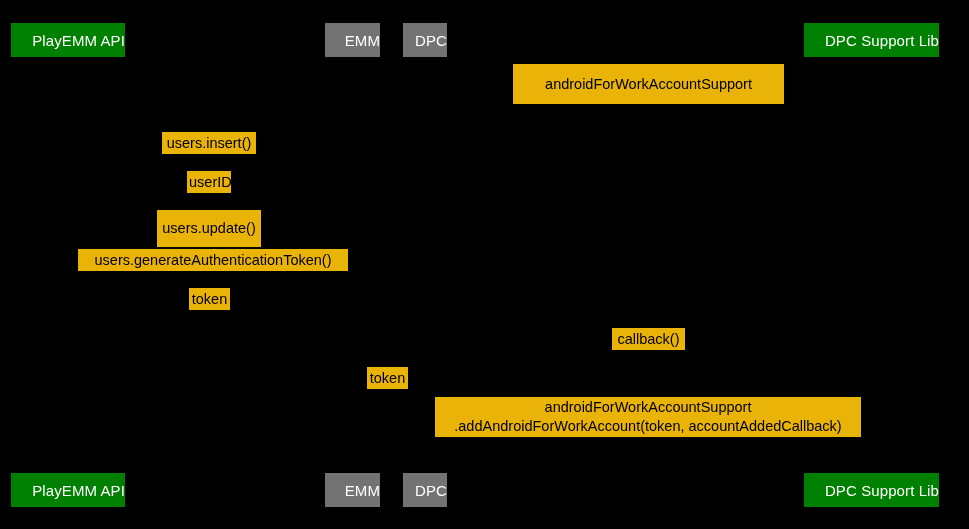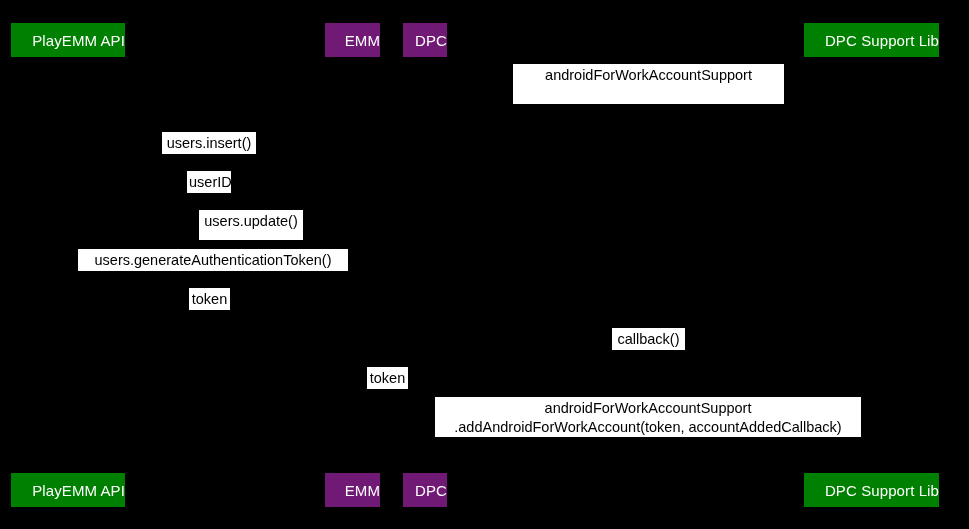--- a/index.html
+++ b/index.html
@@ -24,36 +24,36 @@
     display: flex;
     align-items: center;
     justify-content: flex-end;
     color: #ffffff;
     font-size: 15px;
     line-height: 1;
     letter-spacing: 0.1px;
     white-space: nowrap;
   }
   .participant.green { background: #008000; }
-  .participant.blue  { background: #701a75; }
+  .participant.blue  { background: #737373; }
 
   .msg-label {
     position: absolute;
     box-sizing: border-box;
-    background: #ffffff;
+    background: #eab308;
     color: #000000;
     font-size: 14.5px;
     line-height: 19px;
     text-align: center;
     white-space: pre;
     padding: 2px 2px;
     display: flex;
     flex-direction: column;
     align-items: center;
-    justify-content: space-between;
+    justify-content: center;
   }
   .msg-label .line {
     display: block;
     width: 100%;
     text-align: center;
   }
   .lifeline {
     position: absolute;
     width: 1px;
     background: #000000;
@@ -80,21 +80,21 @@
         <span>DPC</span>
       </div>
       <div class="participant green" style="left: 804px; top: 23px; width: 135px; height: 34px;">
         <span>DPC Support Lib</span>
       </div>
     </div>
   <div id="messages-layer">
       <div class="msg-label" style="left: 513px; top: 64px; width: 271px; height: 40px;"><span class="line">androidForWorkAccountSupport</span></div>
       <div class="msg-label" style="left: 162px; top: 132px; width: 94px; height: 22px;"><span class="line">users.insert()</span></div>
       <div class="msg-label" style="left: 187px; top: 171px; width: 44px; height: 22px;"><span class="line">userID</span></div>
-      <div class="msg-label" style="left: 157px; top: 210px; width: 104px; height: 30px; margin-left: 42px;"><span class="line">users.update()</span></div>
+      <div class="msg-label" style="left: 157px; top: 210px; width: 104px; height: 37px;"><span class="line">users.update()</span></div>
       <div class="msg-label" style="left: 78px; top: 249px; width: 270px; height: 22px;"><span class="line">users.generateAuthenticationToken()</span></div>
       <div class="msg-label" style="left: 189px; top: 288px; width: 41px; height: 22px;"><span class="line">token</span></div>
       <div class="msg-label" style="left: 612px; top: 328px; width: 73px; height: 22px;"><span class="line">callback()</span></div>
       <div class="msg-label" style="left: 367px; top: 367px; width: 41px; height: 22px;"><span class="line">token</span></div>
       <div class="msg-label" style="left: 435px; top: 397px; width: 426px; height: 40px;"><span class="line">androidForWorkAccountSupport</span><span class="line">.addAndroidForWorkAccount(token, accountAddedCallback)</span></div>
     </div>
   <div id="participants-bottom-layer">
       <div class="participant green" style="left: 11px; top: 473px; width: 114px; height: 34px;">
         <span>PlayEMM API</span>
       </div>

